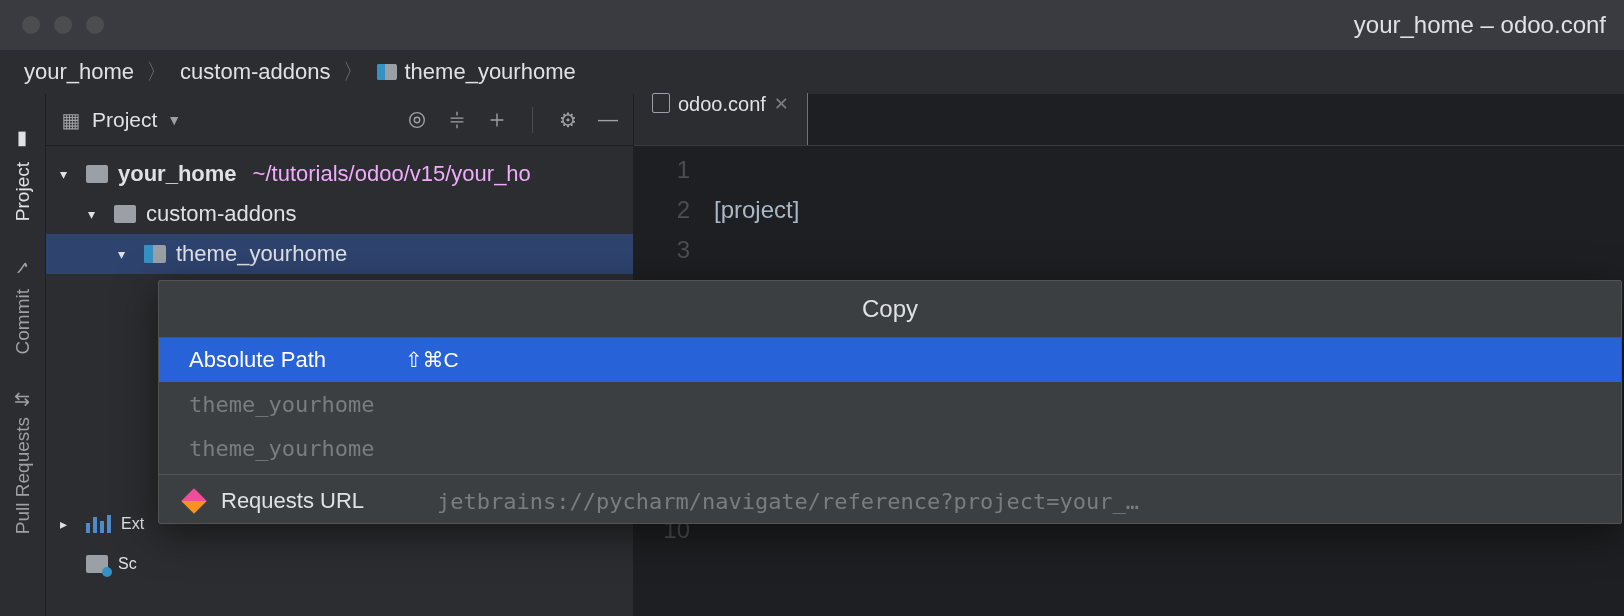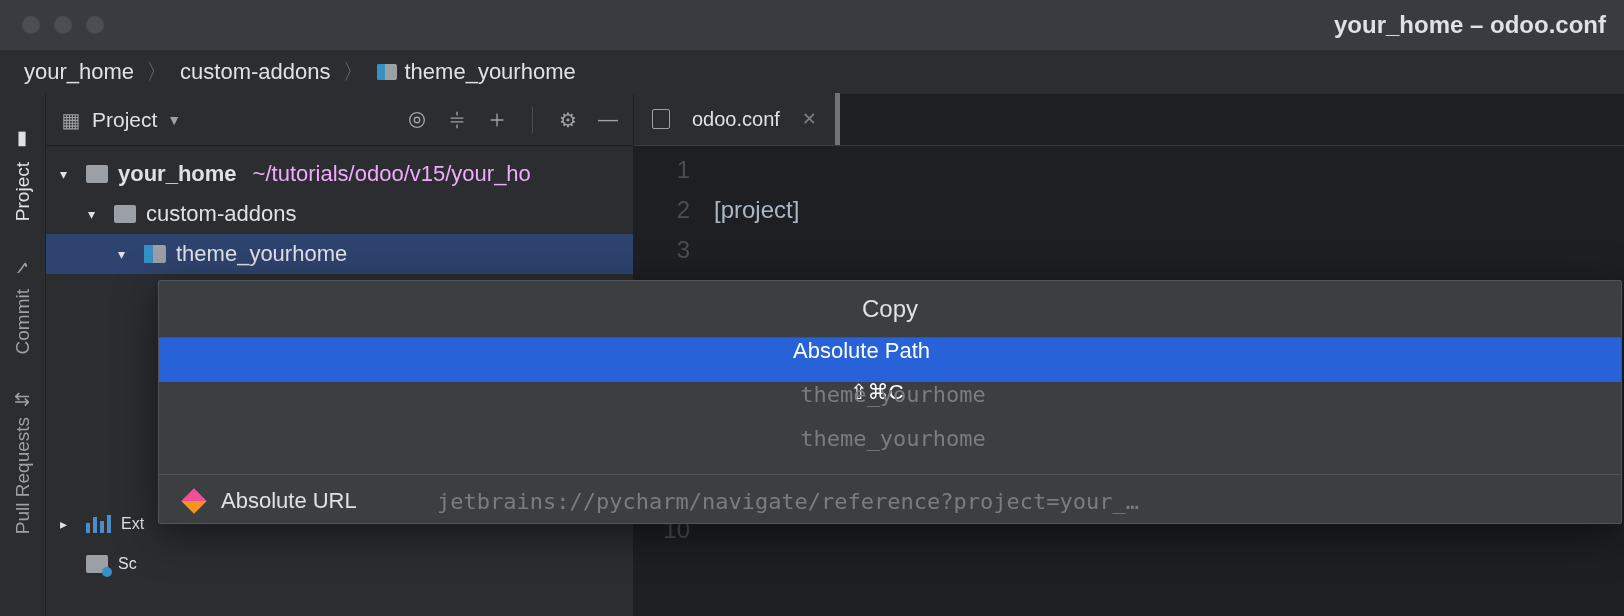--- a/index.html
+++ b/index.html
@@ -1,21 +1,21 @@
 <!DOCTYPE html>
 <html><head>
 <meta charset="utf-8">
 <style>
 * { margin: 0; padding: 0; box-sizing: border-box; font-family: ui-sans-serif, -apple-system, sans-serif; }
 body { background: #2b2d30; color: #bcbec4; overflow: hidden; width: 1624px; height: 616px; }
 
 .titlebar { height: 50px; background: #393b40; display: flex; align-items: center; position: relative; }
 .traffic-lights { display: flex; gap: 14px; padding-left: 22px; }
 .traffic-light { width: 18px; height: 18px; border-radius: 50%; background: #4b4d51; }
-.title { position: absolute; right: 18px; font-size: 24px; font-weight: 700; color: #dfe1e5; }
+.title { position: absolute; right: 18px; font-size: 24px; font-weight: 400; color: #dfe1e5; }
 
 .breadcrumb { height: 44px; display: flex; align-items: center; padding-left: 24px; font-size: 22px; gap: 12px; color: #dfe1e5; }
 .breadcrumb .chev { color: #6e7074; }
 .breadcrumb .crumb { display: flex; align-items: center; gap: 8px; }
 .folder-icon-bc { width: 20px; height: 16px; background: #9aa0a6; border-radius: 2px; position: relative; }
 .folder-icon-bc.teal::before { content: ""; position: absolute; left: 0; top: 0; width: 8px; height: 16px; background: #3591c4; border-radius: 2px 0 0 2px; }
 
 .main { display: flex; height: calc(616px - 94px); }
 
 .left-rail { width: 46px; background: #2b2d30; display: flex; flex-direction: column; align-items: center; padding-top: 36px; gap: 36px; border-right: 1px solid #1e1f22; }
@@ -41,42 +41,42 @@
 .tree-item .hint { color: #f0abfc; margin-left: 6px; }
 .tree-chevron { width: 16px; display: inline-flex; color: #dfe1e5; font-size: 14px; }
 .tree-folder { width: 22px; height: 18px; background: #9aa0a6; border-radius: 2px; position: relative; flex-shrink: 0; }
 .tree-folder.teal::before { content: ""; position: absolute; left: 0; top: 0; width: 9px; height: 18px; background: #3591c4; border-radius: 2px 0 0 2px; }
 .file-ico { width: 20px; height: 22px; border: 1.5px solid #9aa0a6; border-radius: 2px; position: relative; flex-shrink: 0; }
 .bars-ico { display: inline-flex; gap: 3px; align-items: flex-end; }
 .bars-ico span { width: 4px; background: #4e8cc9; display: block; }
 
 .editor { flex: 1; background: #1e1f22; display: flex; flex-direction: column; min-width: 0; }
 .tabbar { height: 52px; display: flex; align-items: flex-end; border-bottom: 1px solid #393b40; }
-.tab { height: 52px; display: flex; align-items: center; gap: 22px; padding: 0 18px; background: #2b2d30; font-size: 20px; color: #dfe1e5; border-right: 5px solid #737373; }
+.tab { height: 52px; display: flex; gap: 8px; padding: 0 18px; background: #2b2d30; font-size: 20px; color: #dfe1e5; border-right: 1px solid #737373; }
 .tab .close { color: #7a7c80; font-size: 18px; cursor: pointer; }
 .tab-file-ico { width: 18px; height: 20px; border: 1.5px solid #9aa0a6; border-radius: 2px; }
 
 .code-area { display: flex; font-family: ui-monospace, 'SF Mono', Menlo, monospace; font-size: 24px; line-height: 40px; padding-top: 4px; overflow: hidden; }
 .gutter { width: 80px; text-align: right; color: #4b4d51; padding-right: 24px; }
 .code { flex: 1; white-space: pre; color: #a9b7c6; }
 .code .kw { color: #cc7832; }
 .code .val { color: #a9b7c6; }
 
 .context-menu { position: absolute; left: 158px; top: 280px; width: 1464px; background: #3c3f41; border: 1px solid #515355; border-radius: 2px; box-shadow: 0 10px 40px rgba(0,0,0,0.5); z-index: 100; font-size: 22px; overflow: hidden; }
 .cm-header { text-align: center; padding: 14px 0; color: #dfe1e5; font-size: 24px; border-bottom: 1px solid #515355; }
 .cm-item { display: flex; align-items: center; height: 44px; padding: 0 24px; gap: 16px; cursor: pointer; }
 .cm-item.selected { background: #2862d9; color: #fff; }
 .cm-item .cm-label { min-width: 200px; color: #dfe1e5; }
 .cm-item.selected .cm-label, .cm-item.selected .cm-short, .cm-item.selected .cm-value { color: #fff; }
 .cm-item .cm-short { color: #9ea0a4; font-size: 21px; min-width: 86px; }
 .cm-item .cm-value { color: #7a7c80; font-size: 22px; font-family: ui-monospace, Menlo, monospace; overflow: hidden; text-overflow: ellipsis; white-space: nowrap; }
 .cm-sep { height: 1px; background: #515355; margin: 4px 0; }
 .cm-icon-spacer { width: 22px; display: inline-flex; align-items: center; justify-content: center; }
 .toolbox-cube { width: 18px; height: 18px; background: linear-gradient(135deg, #f04e98 0%, #f04e98 50%, #f7931e 50%, #f7931e 100%); transform: rotate(45deg); }
-.cm-item.padded { padding-left: 30px; flex-direction: column; }
+.cm-item.padded { padding-left: 30px; }
 
 .tree-lower { position: absolute; top: 370px; left: 0; right: 0; }
 </style>
 </head>
 <body>
 
 <div class="titlebar">
   <div class="traffic-lights">
     <div class="traffic-light"></div>
     <div class="traffic-light"></div>
@@ -223,16 +223,16 @@
     <span class="cm-value">theme_yourhome</span>
   </div>
   <div class="cm-item padded">
     <span class="cm-value">theme_yourhome</span>
   </div>
   <div class="cm-sep"></div>
   <div class="cm-item">
     <span class="cm-icon-spacer">
         <span class="toolbox-cube"></span>
       </span>
-    <span class="cm-label">Absolute URL</span>
+    <span class="cm-label">Requests URL</span>
     <span class="cm-value">jetbrains://pycharm/navigate/reference?project=your_…</span>
   </div>
 </div>
 
 </body></html>

